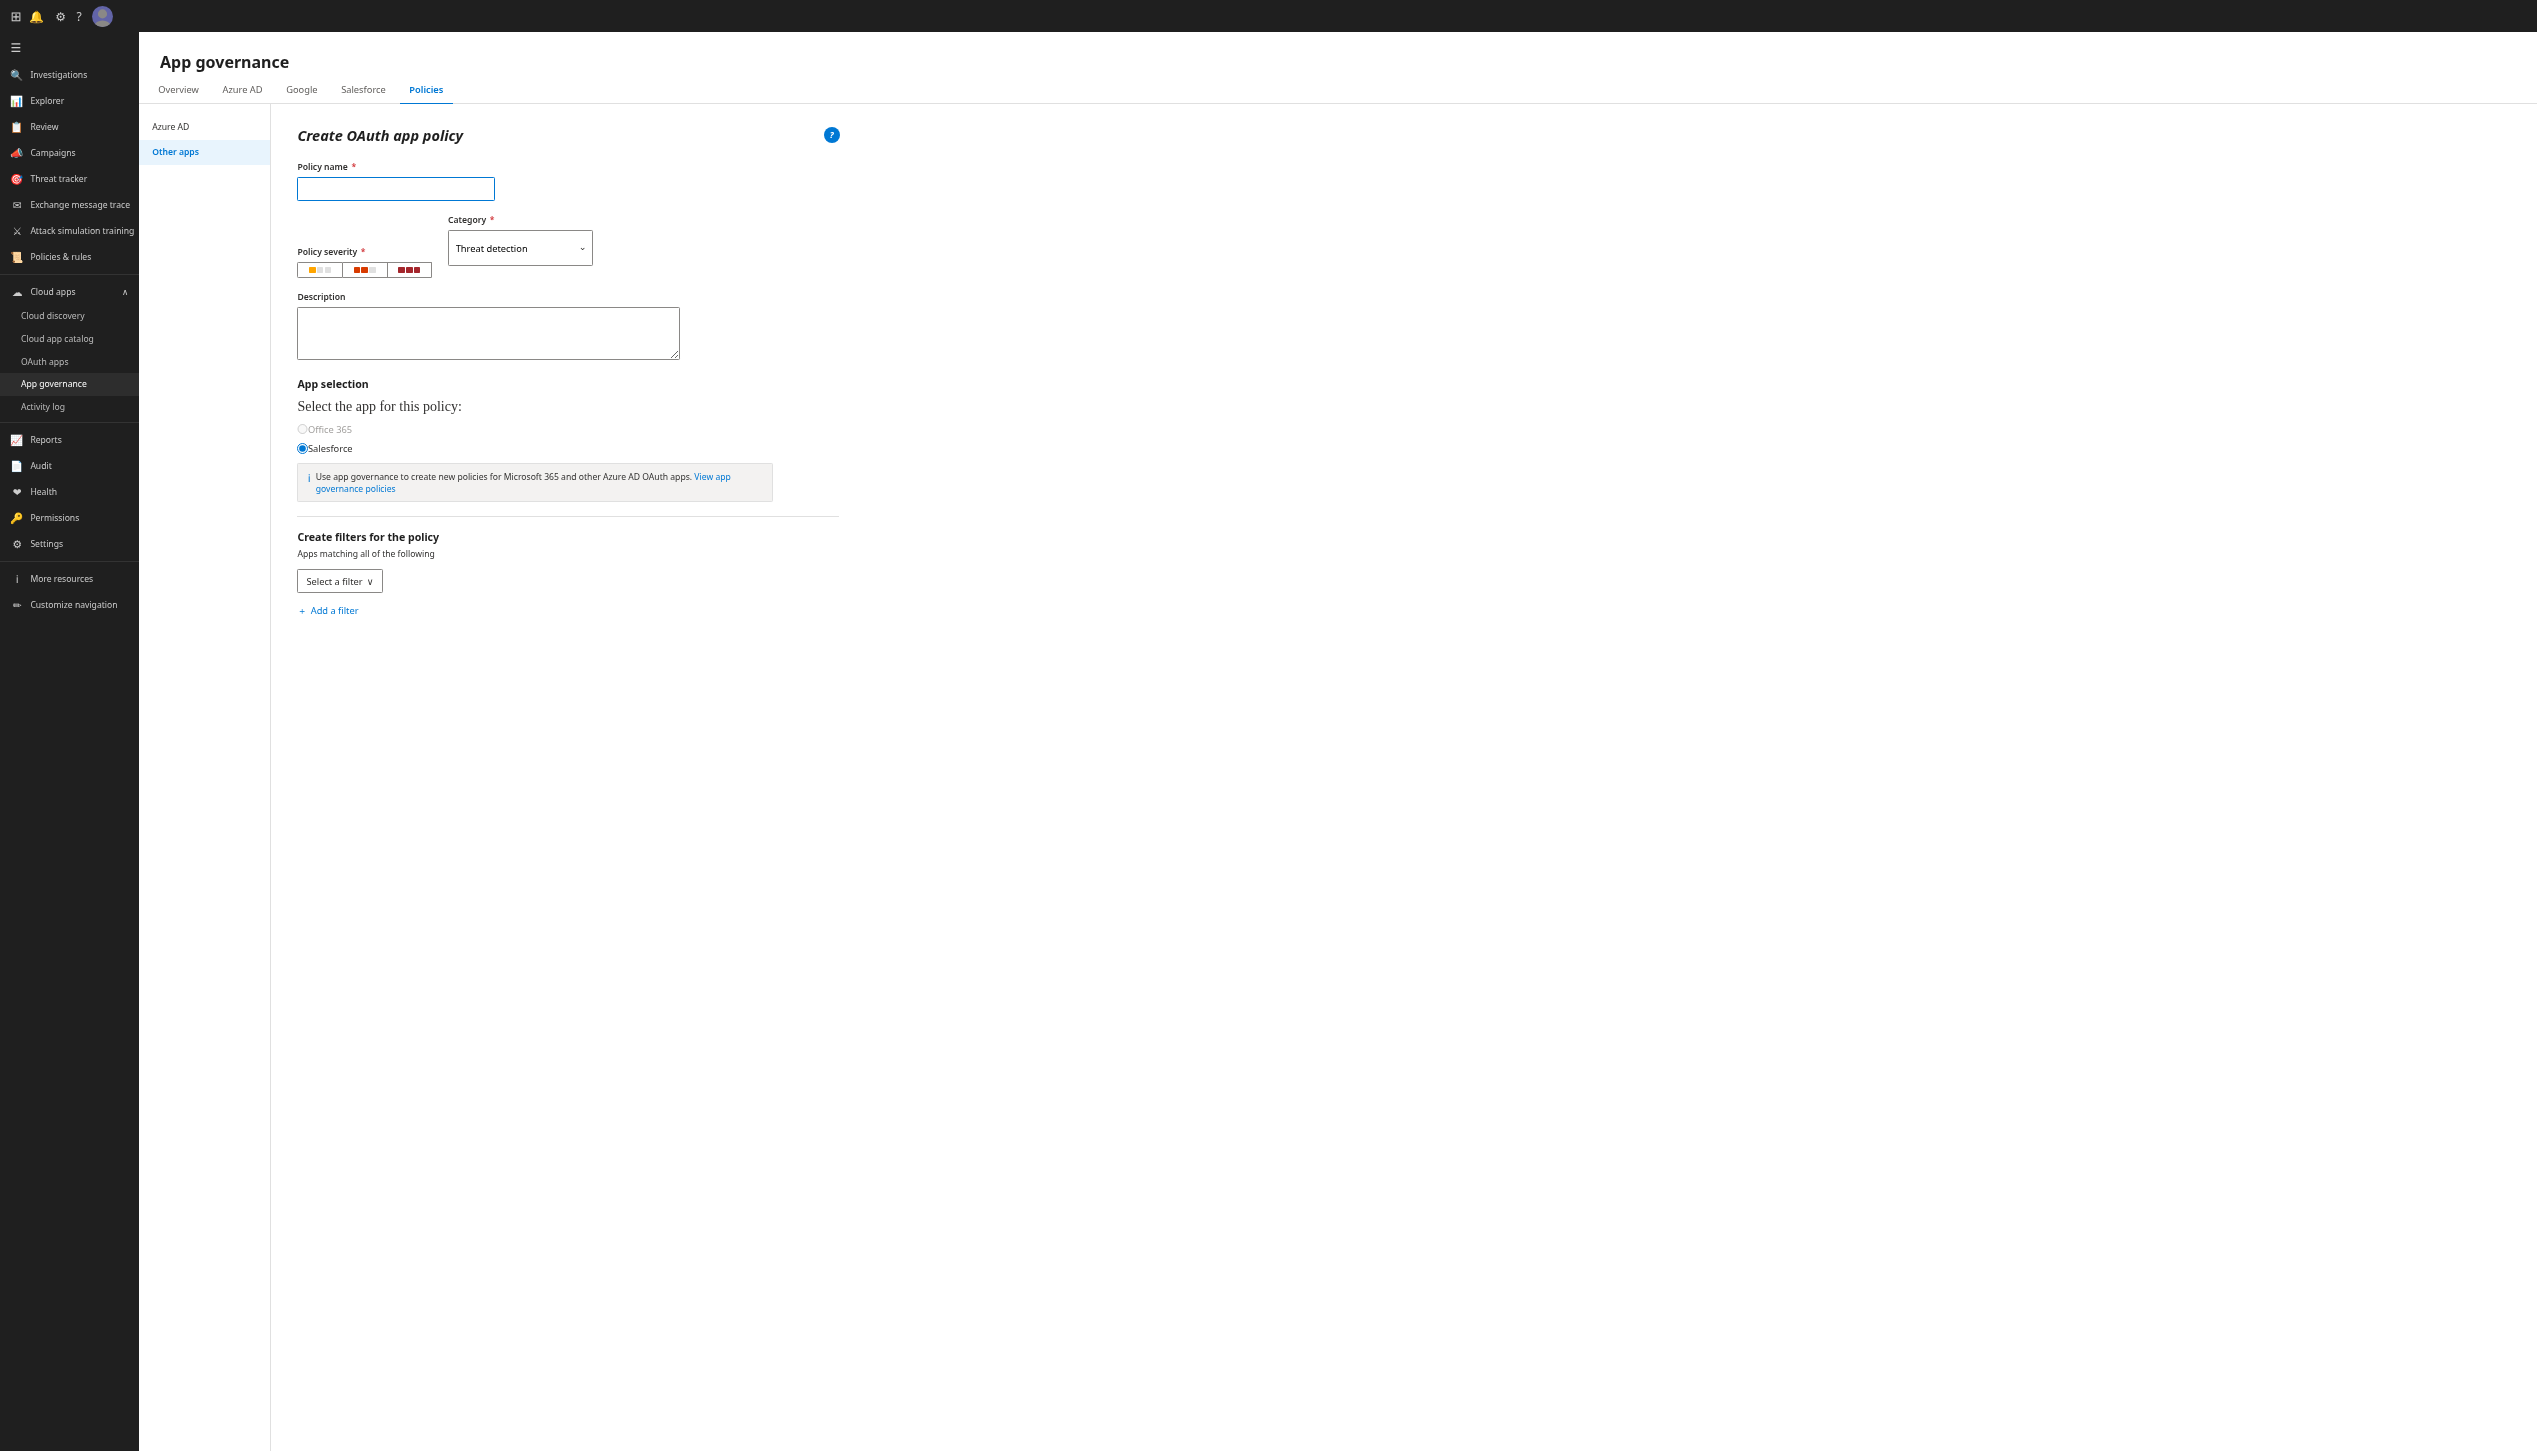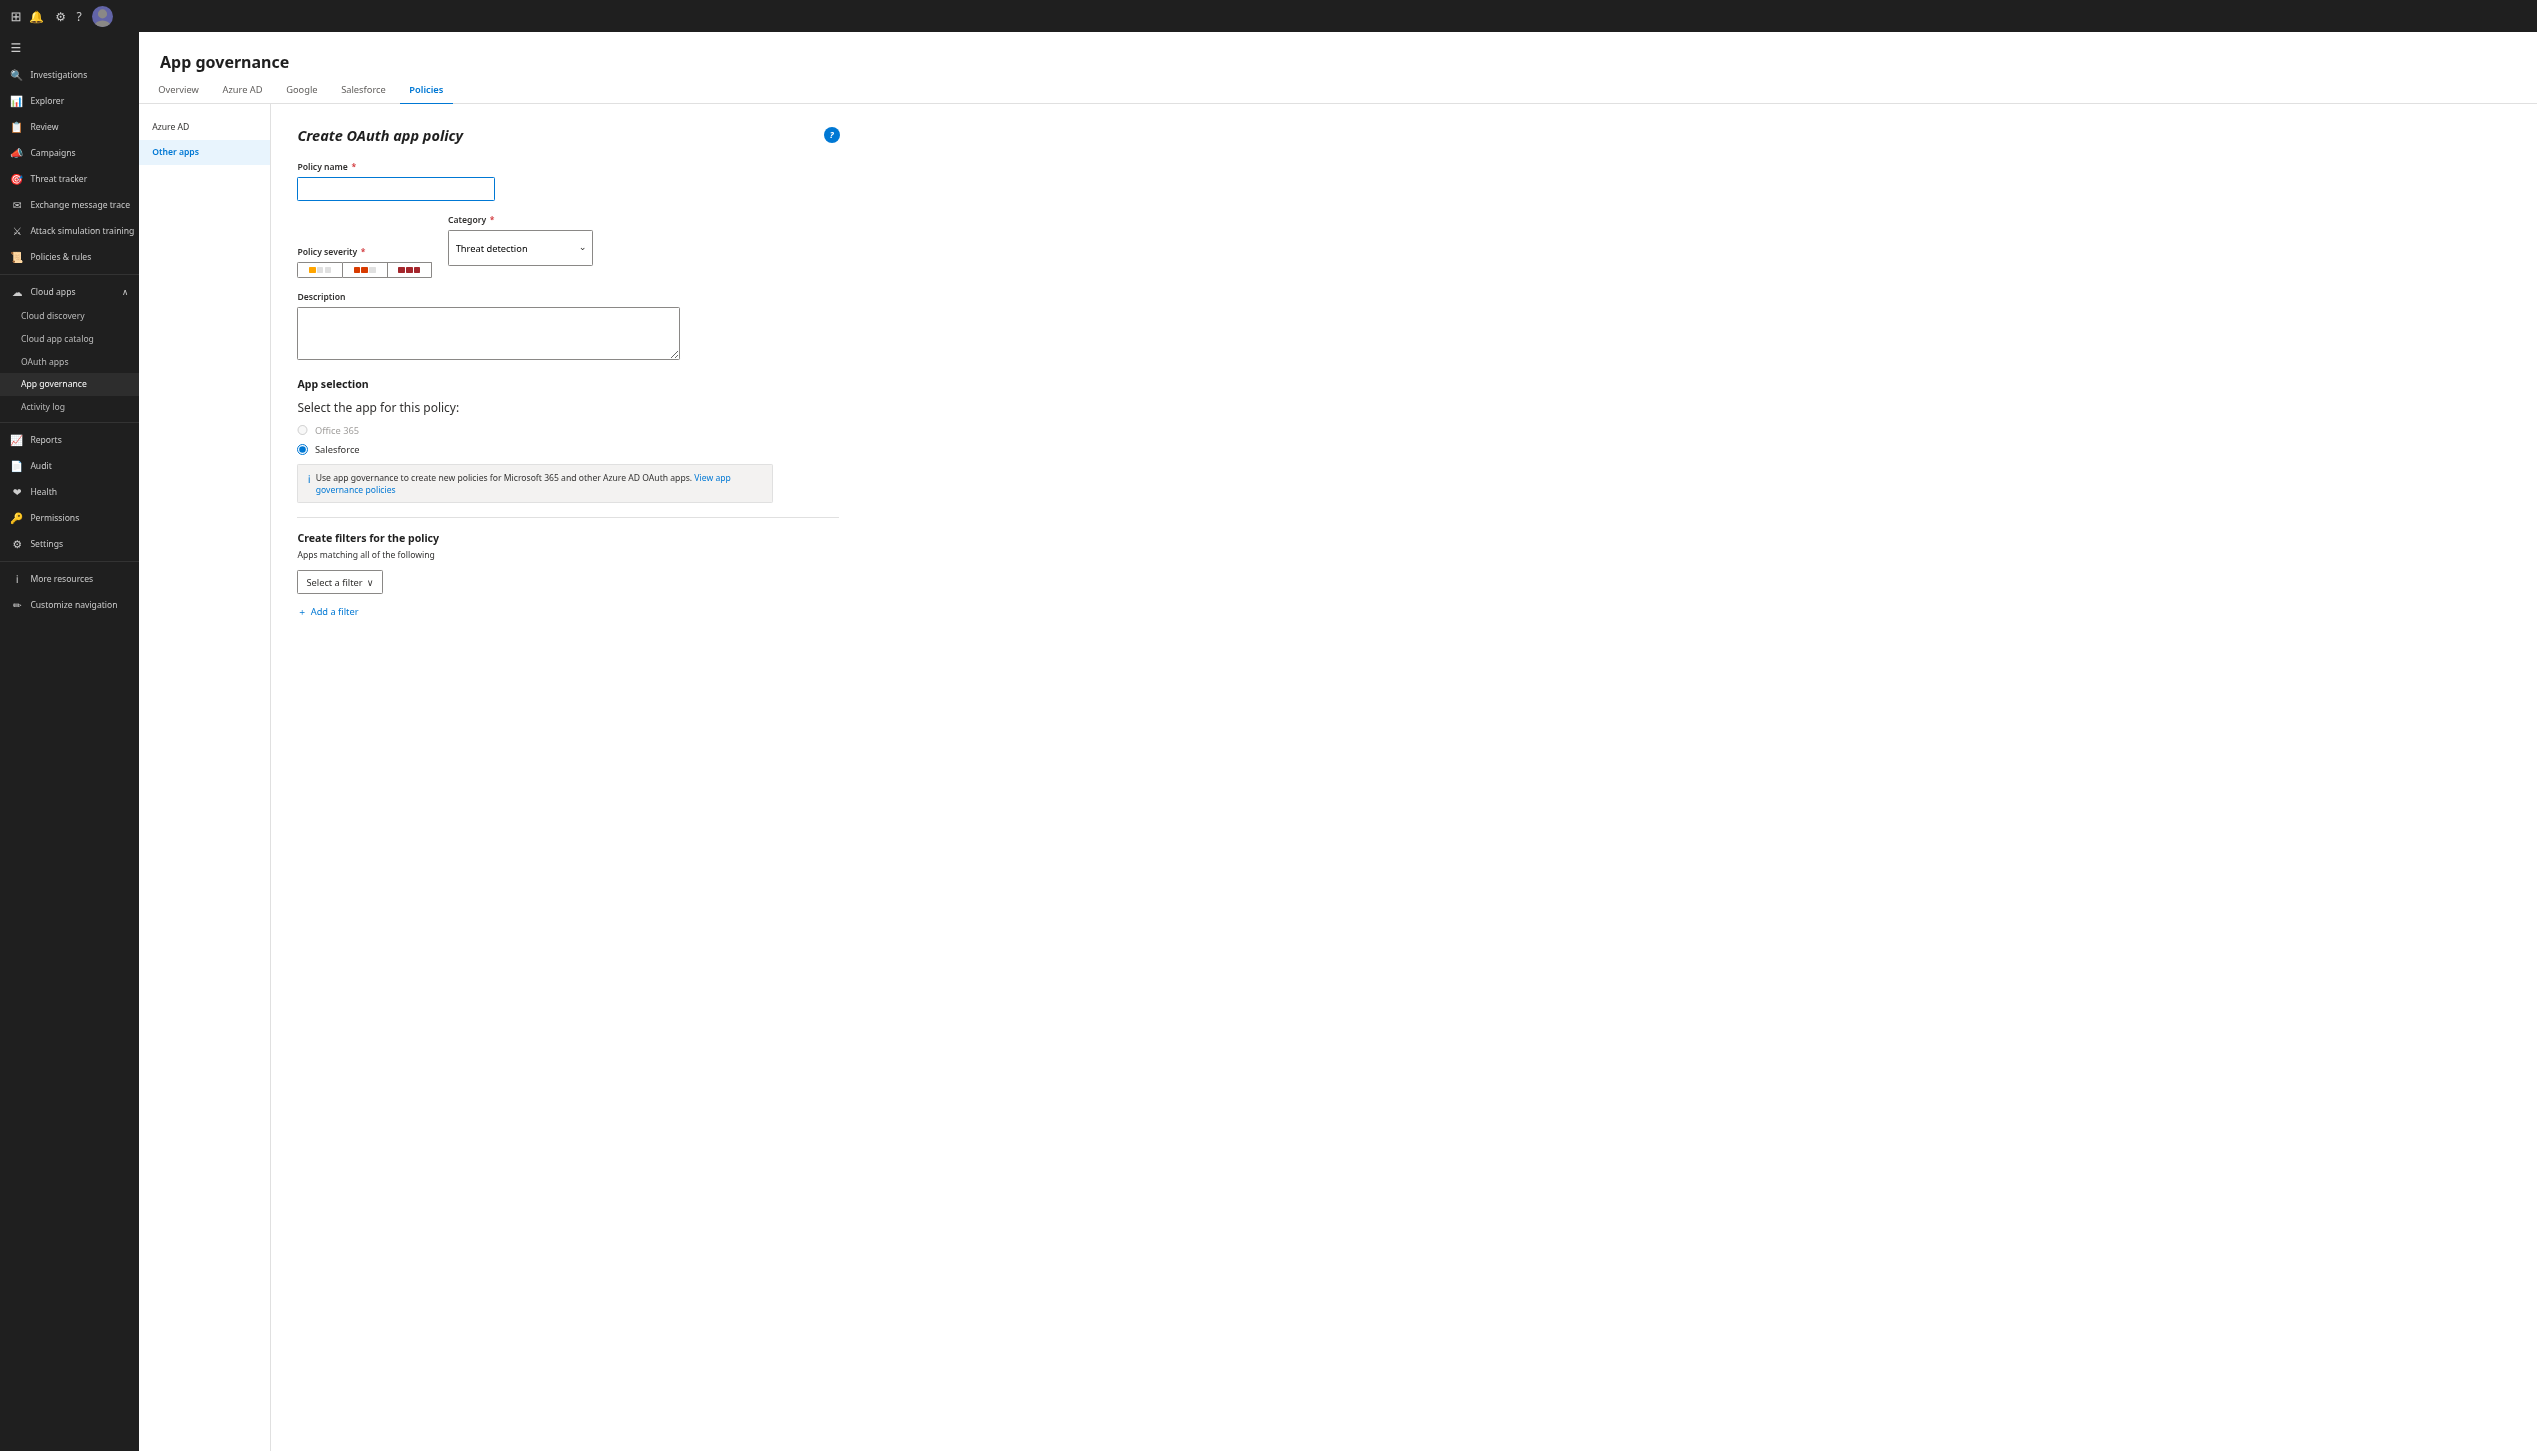--- a/index.html
+++ b/index.html
@@ -342,21 +342,21 @@
 
     
     .radio-group {
       display: flex;
       flex-direction: column;
       gap: 6.6px;
     }
     .radio-option {
       display: flex;
       align-items: center;
-      gap: 7px;
+      gap: 0;
       font-size: 9.3px;
       cursor: pointer;
     }
     .radio-option input[type="radio"] {
       width: 10.6px;
       height: 10.6px;
       cursor: pointer;
       accent-color: #0078d4;
     }
     .radio-option.disabled {
@@ -638,21 +638,21 @@
             </div>
           </div>
         </div>
 
         <div class="form-group">
           <label class="form-label">Description</label>
           <textarea class="form-textarea" style=""></textarea>
         </div>
 
         <div class="section-title">App selection</div>
-        <p style="font-size:12px; margin-bottom:8px; color:#323130;">Select the app for this policy:</p>
+        <p style="font-size:14px; margin-bottom:8px; color:#323130;font-family:Liberation Serif, serif;">Select the app for this policy:</p>
 
         <div class="radio-group">
           <label class="radio-option disabled">
             <input type="radio" name="app-selection" disabled="" style="">
             <span>Office 365</span>
           </label>
           <label class="radio-option">
             <input type="radio" name="app-selection" checked="" style="">
             <span>Salesforce</span>
           </label>

